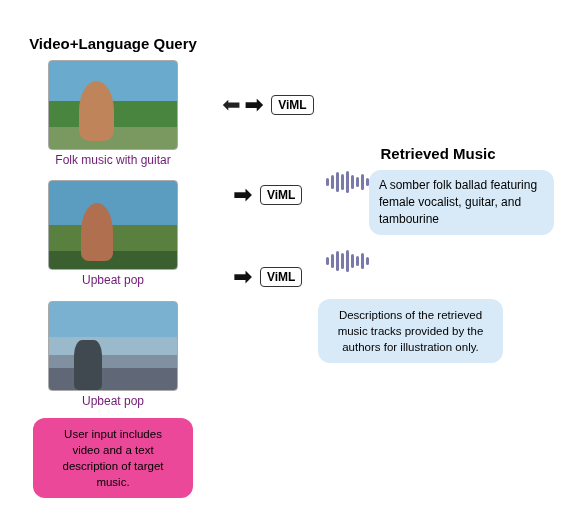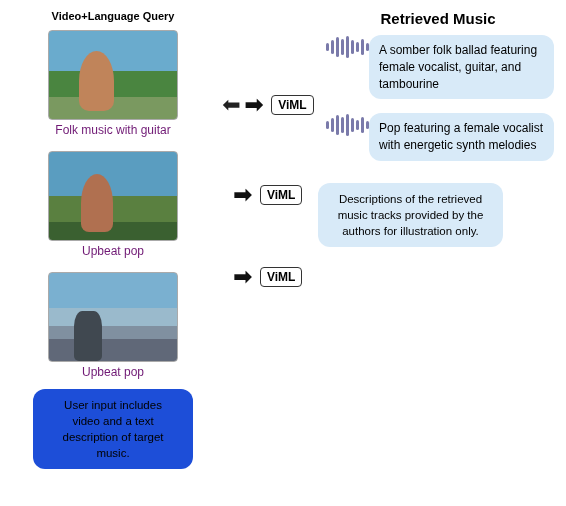--- a/index.html
+++ b/index.html
@@ -24,24 +24,25 @@
     
     .left-col {
       display: flex;
       flex-direction: column;
       align-items: center;
       width: 210px;
       flex-shrink: 0;
     }
 
     .left-title {
-      font-size: 11px;
+      font-size: 15px;
       font-weight: bold;
       margin-bottom: 8px;
       text-align: center;
+      margin-top: 25px;
     }
 
     .video-row {
       display: flex;
       flex-direction: column;
       align-items: center;
       margin-bottom: 4px;
     }
 
     .video-thumb {
@@ -116,21 +117,21 @@
       margin-top: 3px;
       text-align: left;
     }
 
     .row-spacer {
       height: 10px;
     }
 
     
     .note-box {
-      background: #1d4ed8;
+      background: #ec4899;
       border-radius: 12px;
       padding: 8px 18px;
       font-size: 11.5px;
       text-align: center;
       margin-top: 6px;
       width: 160px;
       line-height: 1.4;
     }
 
     
@@ -171,20 +172,21 @@
       height: 58px;
     }
 
     
     .right-col {
       display: flex;
       flex-direction: column;
       align-items: flex-start;
       flex: 1;
       padding-top: 0;
+      justify-content: center;
     }
 
     .right-title {
       font-size: 15px;
       font-weight: bold;
       margin-bottom: 8px;
       text-align: center;
       width: 100%;
     }
 
@@ -318,23 +320,20 @@
         <span style="height:8px"></span>
         <span style="height:14px"></span>
         <span style="height:20px"></span>
         <span style="height:16px"></span>
         <span style="height:22px"></span>
         <span style="height:14px"></span>
         <span style="height:10px"></span>
         <span style="height:16px"></span>
         <span style="height:8px"></span>
       </div>
-      <div class="result-bubble">
-        <span>Pop featuring a female vocalist with energetic synth melodies</span>
-      </div>
     </div>
 
     <div class="result-gap" style="height:12px;"></div>
 
 
     <div class="right-note-box" style="margin-top:8px;">
       <span>Descriptions of the retrieved music tracks provided by the authors for illustration only.</span>
     </div>
   </div>
 

